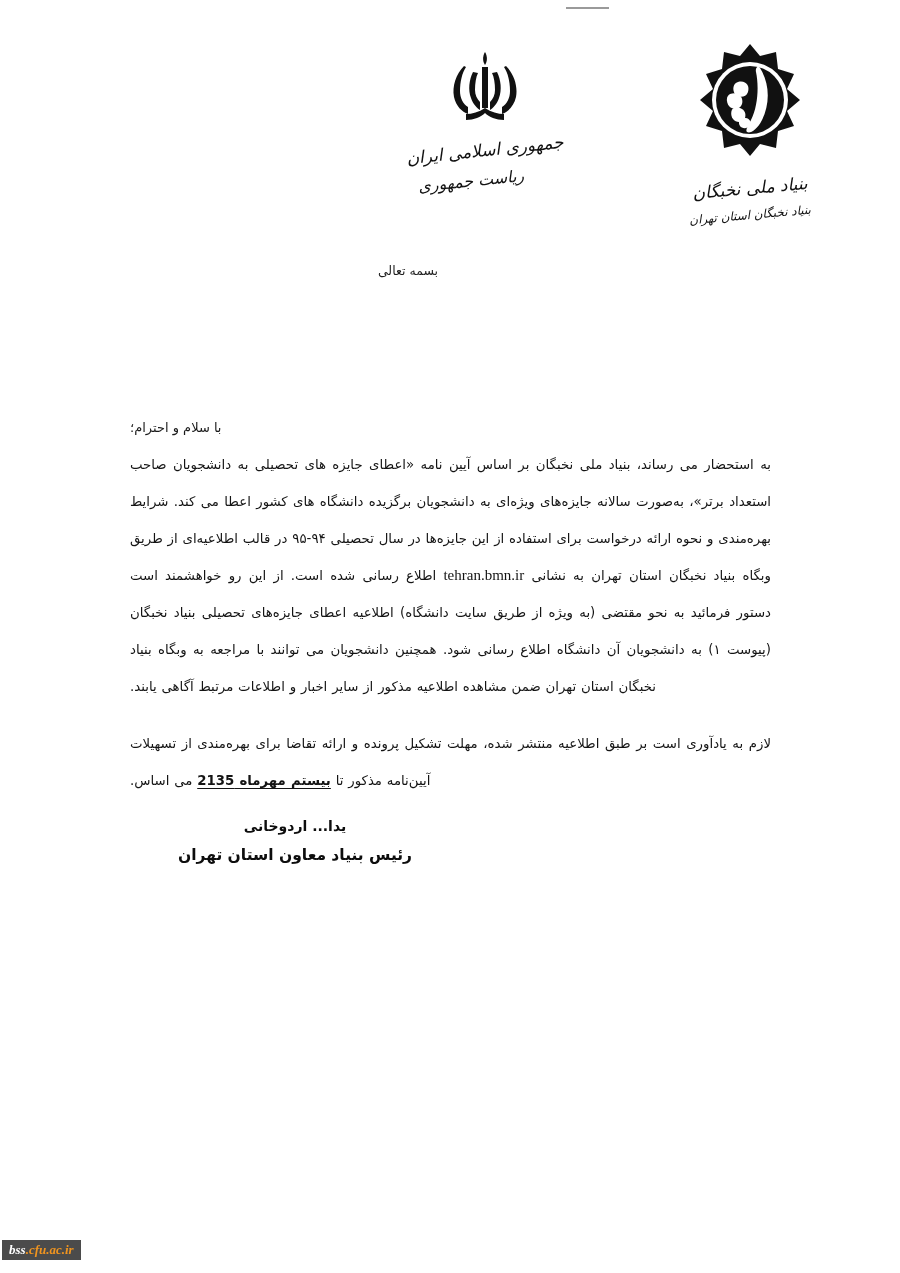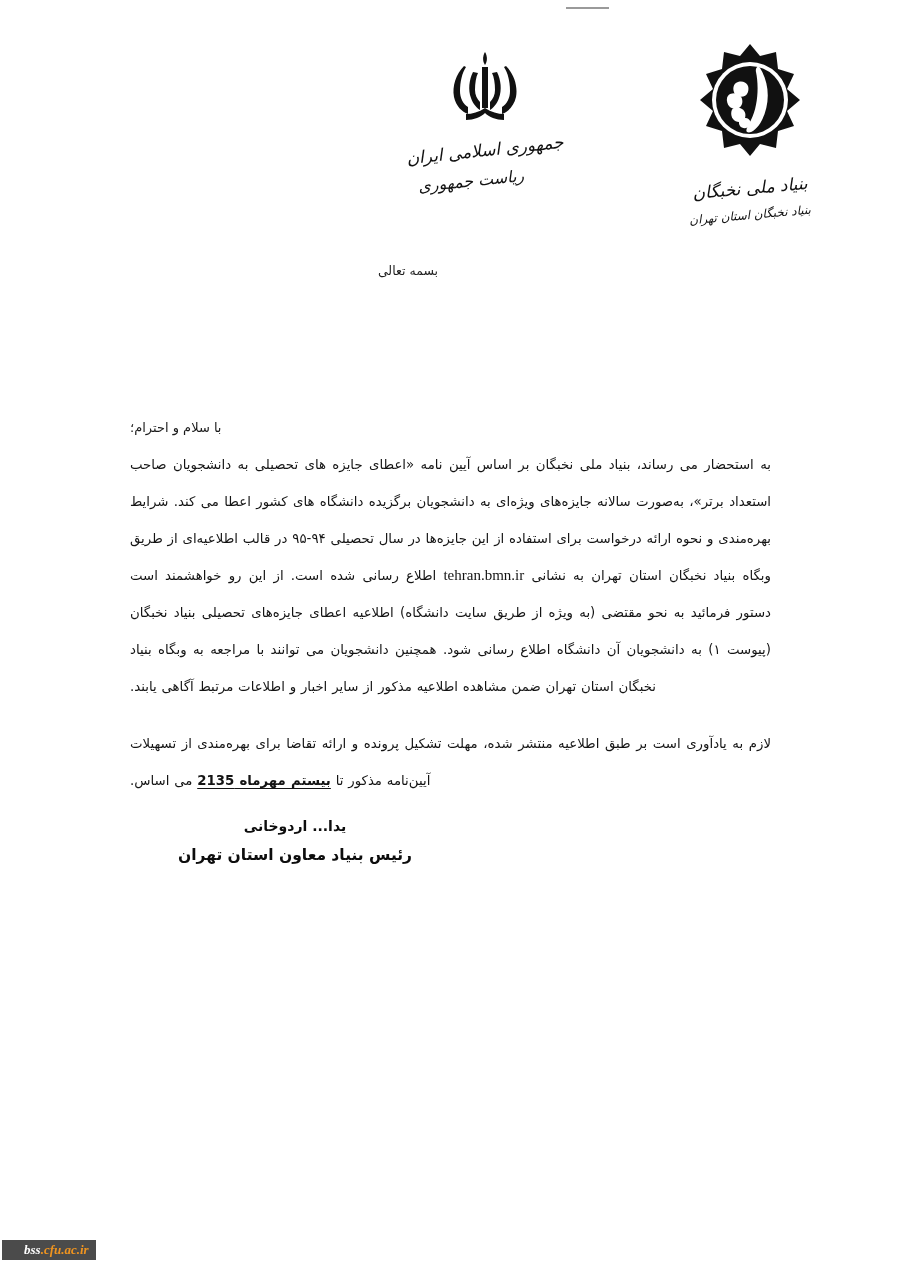--- a/index.html
+++ b/index.html
@@ -175,21 +175,21 @@
   .signature .sig-title {
     display: block;
     font-size: 15.5px;
   }
 
   
   .watermark {
     position: absolute;
     left: 2px;
     top: 1240px;
-    padding: 3px 7px 4px 22px;
+    padding: 3px 7px 4px 7px;
     background: #4b4b4b;
     font-family: "Liberation Serif", "DejaVu Serif", serif;
     font-size: 13px;
     font-weight: bold;
     font-style: italic;
     line-height: 1;
     direction: ltr;
     white-space: nowrap;
   }
   .watermark .wm-host { color: #ffffff; }

